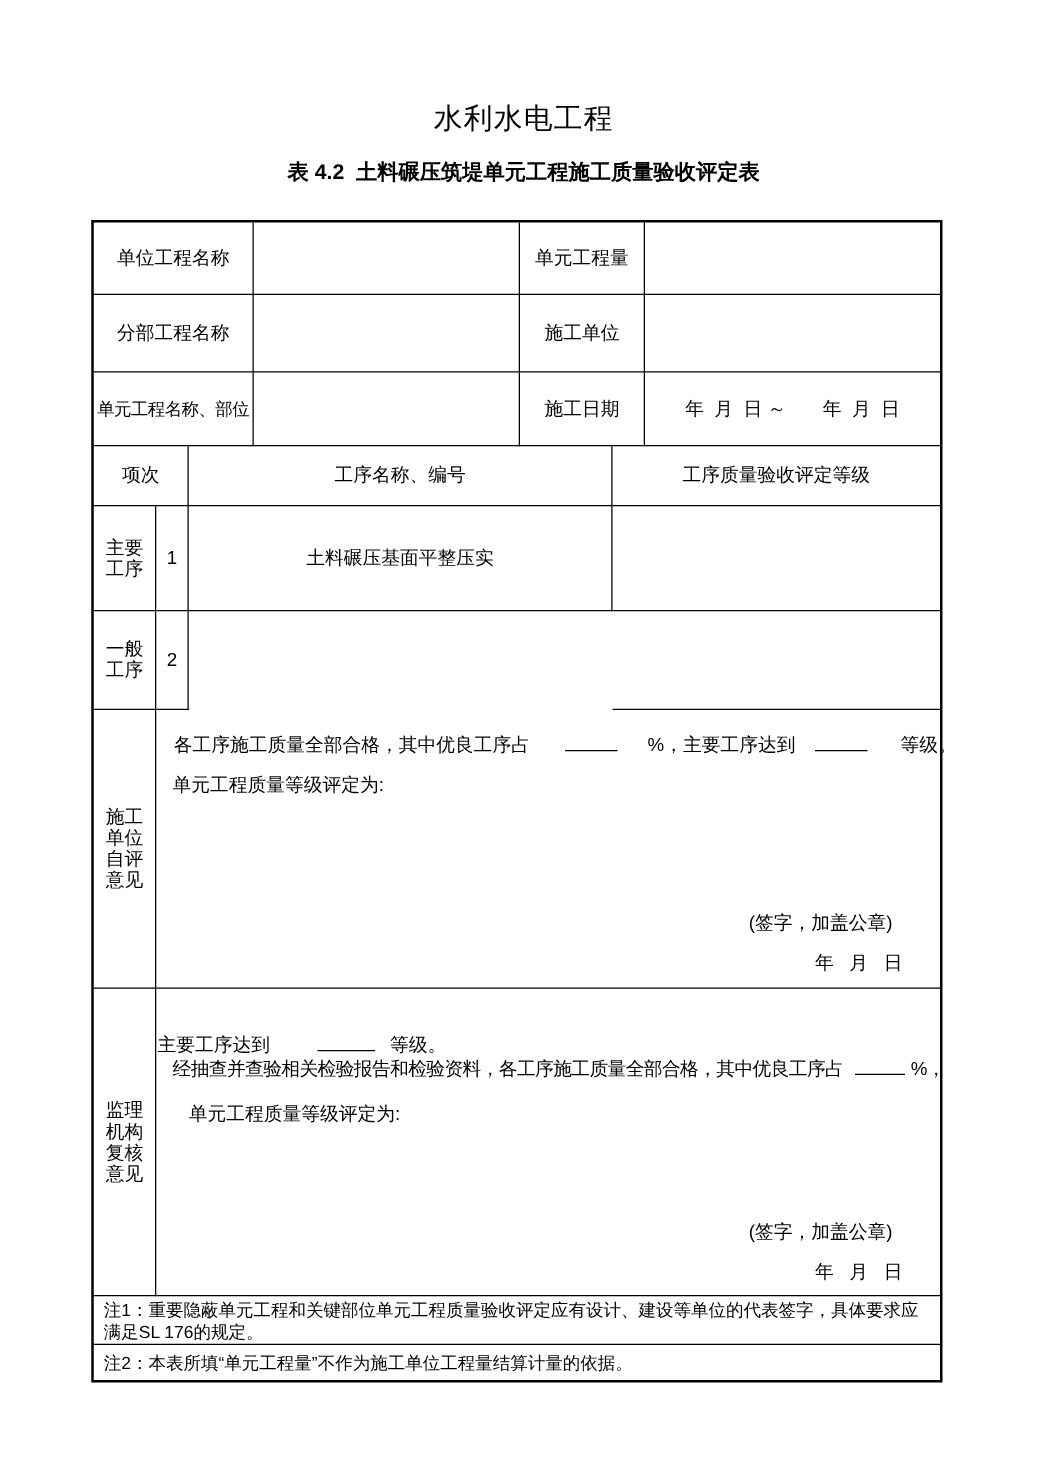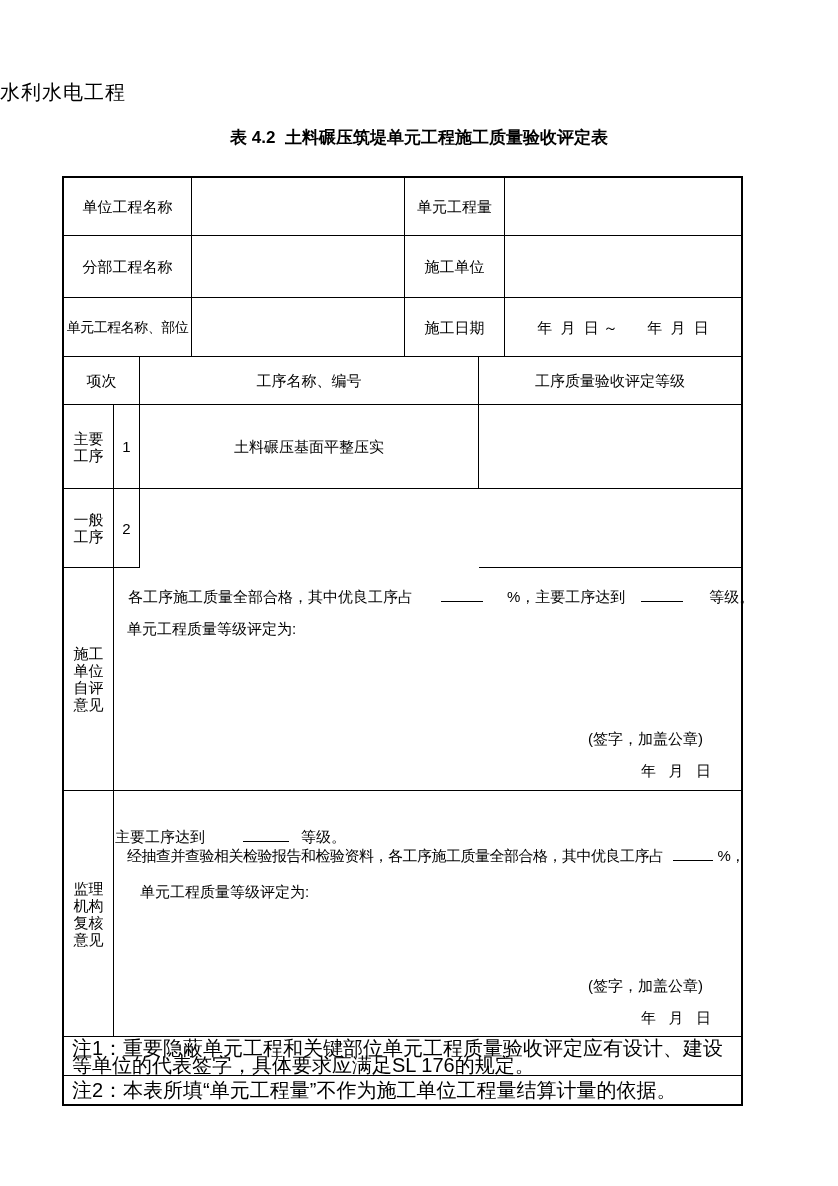--- a/index.html
+++ b/index.html
@@ -3,28 +3,28 @@
 <meta charset="utf-8">
 <style>
   html,body { margin:0; padding:0; background:#ffffff; }
   .page {
     position:relative; width:838px; height:1186px; background:#ffffff;
     font-family:"Liberation Sans","DejaVu Sans",sans-serif; color:#000;
     overflow:hidden;
   }
   .doc-subtitle {
     position:absolute; top:79px; left:0; width:100%;
-    text-align:left; font-size:20px; letter-spacing:1px; white-space:pre;
+    text-align:center; font-size:23px; letter-spacing:1px; white-space:pre;
   }
   .doc-title {
     position:absolute; top:126px; left:0; width:100%;
     text-align:center; font-size:17px; font-weight:bold; white-space:pre;
   }
   .tbl {
-    position:absolute; left:62px; top:176px;
+    position:absolute; left:73px; top:176px;
     display:grid;
     grid-template-columns:50px 26px 52px 213px 74px 26px 236px;
     grid-template-rows:58px 62px 59px 48px 84px 79px 223px 246px 39px 28px;
     border:2px solid #000; background:#fff;
   }
   .cell {
     box-sizing:border-box;
     border-right:1px solid #000; border-bottom:1px solid #000;
     font-size:15px; line-height:19px;
     display:flex; align-items:center; justify-content:center;
@@ -60,21 +60,21 @@
   .op8-l2 { padding-left:1px;  margin-top:18px; }
   .op8-l3 { padding-left:26px; margin-top:17px; }
   .op8 .b1 { width:40px; margin:0 5px 0 9px; }
   .op8 .b2 { width:46px; margin:0 12px 0 38px; }
   .op8 .sig  { padding-right:38px; }
   .op8 .date { padding-right:30px; margin-top:13px; }
   
   .note-cell {
     justify-content:flex-start; align-items:flex-start;
     text-align:left; padding:3px 8px 0 8px;
-    font-size:20px; line-height:17px;
+    font-size:14px; line-height:17px;
   }
   .note-cell.center-v { align-items:center; padding-top:0; }
 </style>
 </head>
 <body>
 
 <div class="page">
 
   <div class="doc-subtitle">水利水电工程</div>
   <div class="doc-title">表 4.2  土料碾压筑堤单元工程施工质量验收评定表</div>

